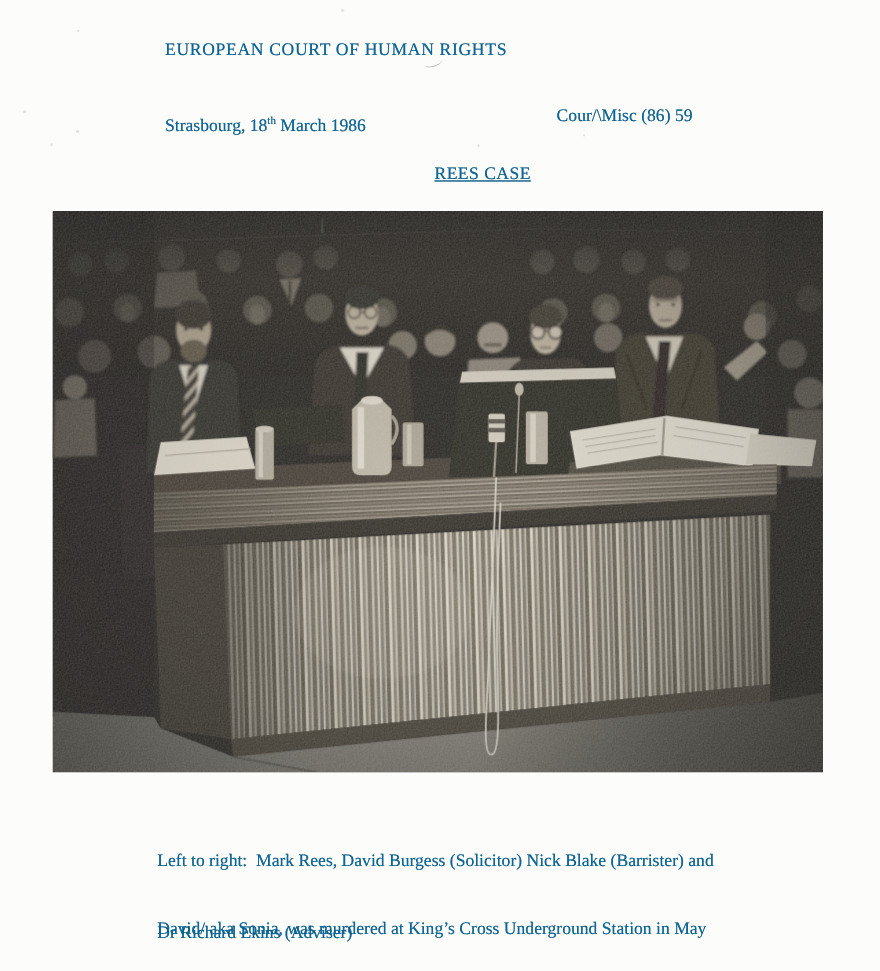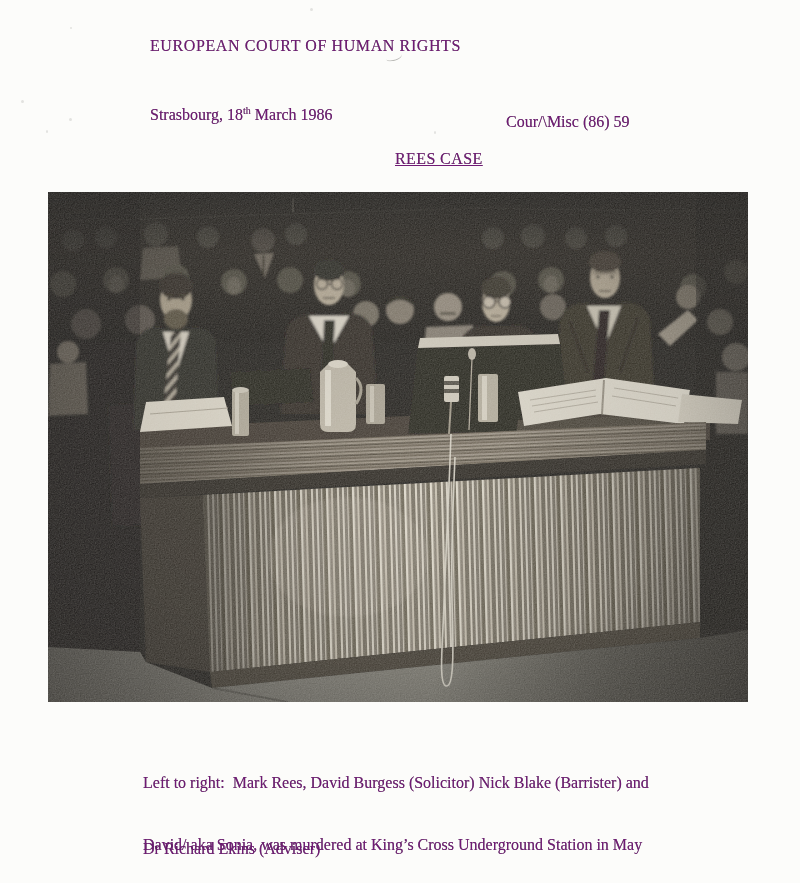--- a/index.html
+++ b/index.html
@@ -8,28 +8,28 @@
     background:#f4f4f2;
     font-family:"Liberation Serif","DejaVu Serif",serif;
     overflow:hidden;
   }
   .page{
     position:relative;width:800px;height:883px;
     background:#fcfcfa;color:#161616;
   }
   .txt{
     position:absolute;
-    font-size:16px;color:#701a75;
+    font-size:16px;color:#0369a1;
     white-space:pre-wrap;
     text-shadow:0 0 0.5px rgba(20,20,20,0.55);
   }
   .doc-title{left:150px;top:37px;letter-spacing:0.6px;}
   .date-line{left:150px;top:106px;}
   .date-line sup{font-size:10px;line-height:0;}
-  .doc-ref{left:506px;top:113px;}
+  .doc-ref{left:506px;top:97px;}
   .case-title{left:395px;top:150px;letter-spacing:0.4px;text-decoration:underline;}
   .caption{left:143px;top:728px;line-height:22px;width:620px;}
   .note{left:143px;top:790px;line-height:22px;width:630px;}
   .photo{
     position:absolute;left:48px;top:192px;width:700px;height:510px;
     background:#14110e;overflow:hidden;
   }
   .photo svg{display:block;width:700px;height:510px;}
   .speck{position:absolute;border-radius:50%;background:#6d6d68;opacity:0.18;}
   .pen-mark{

